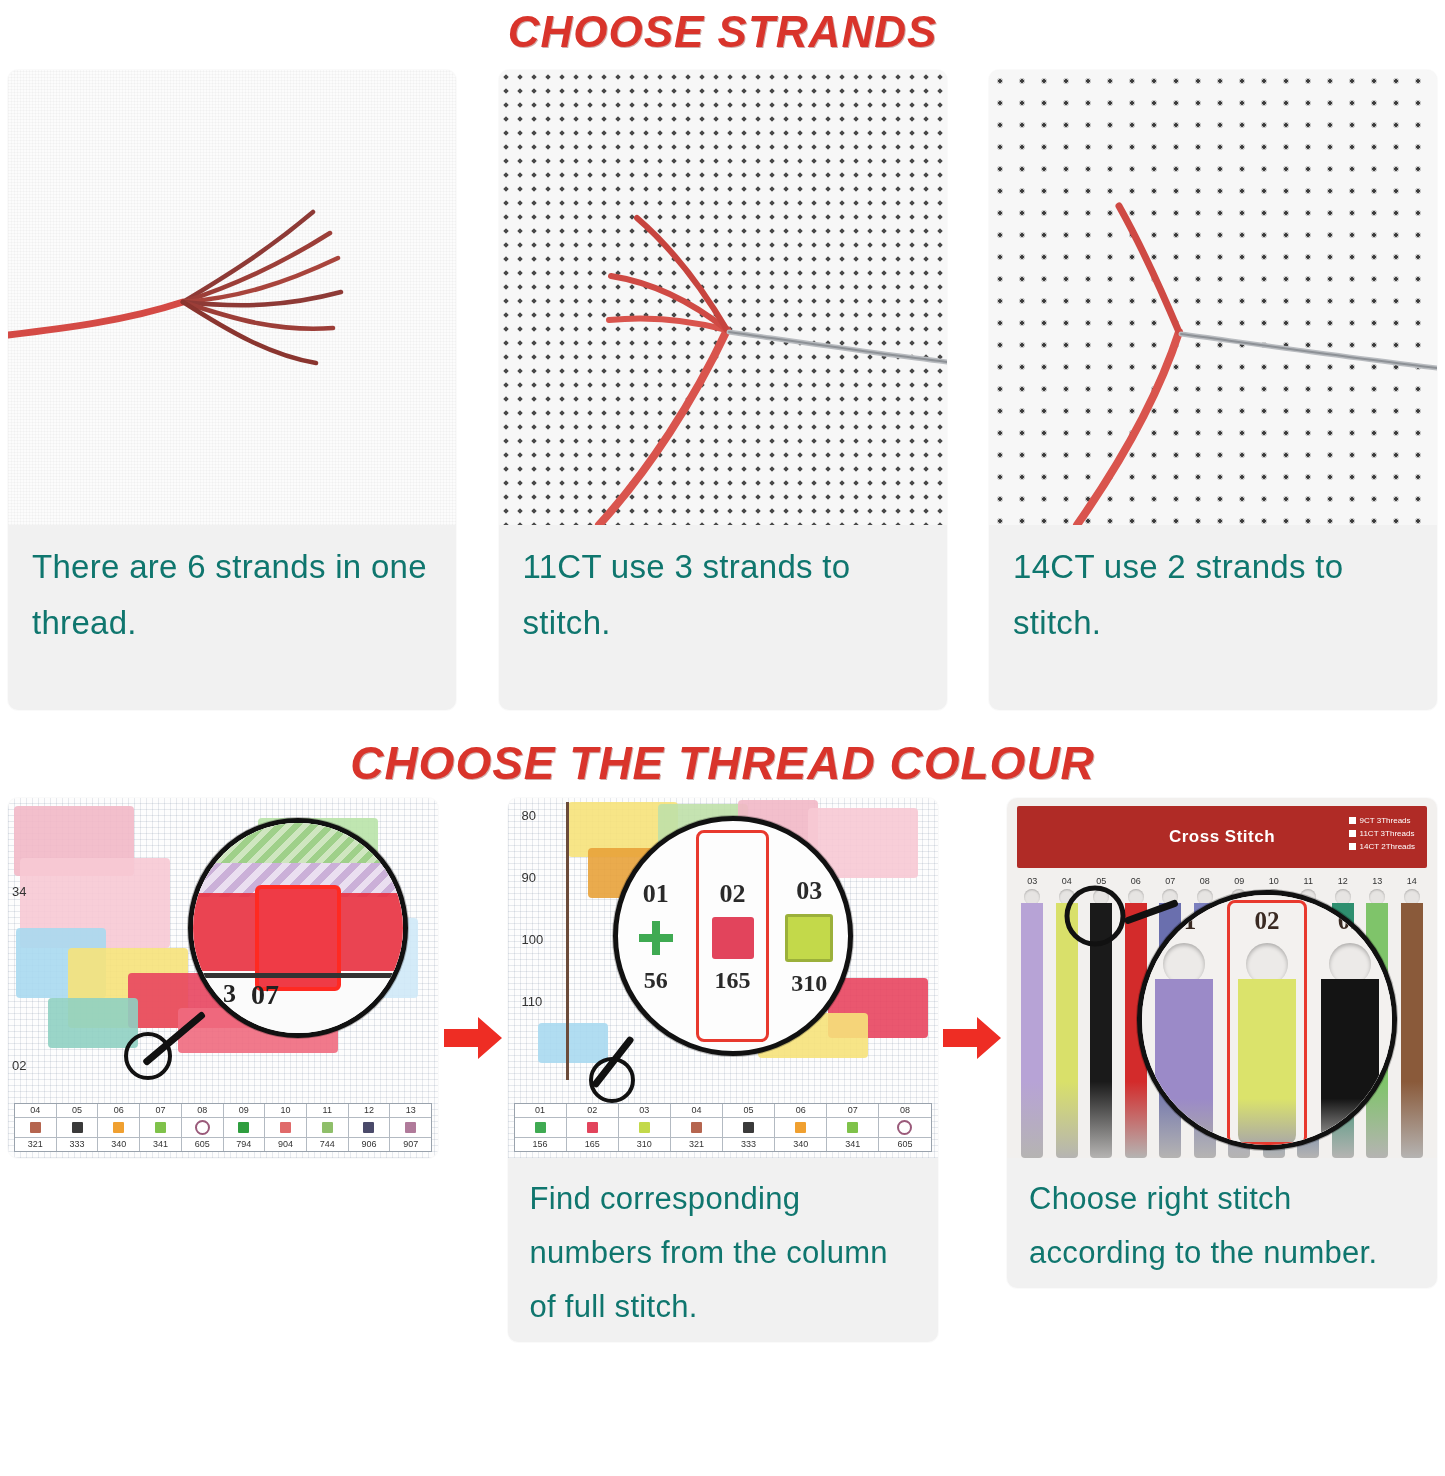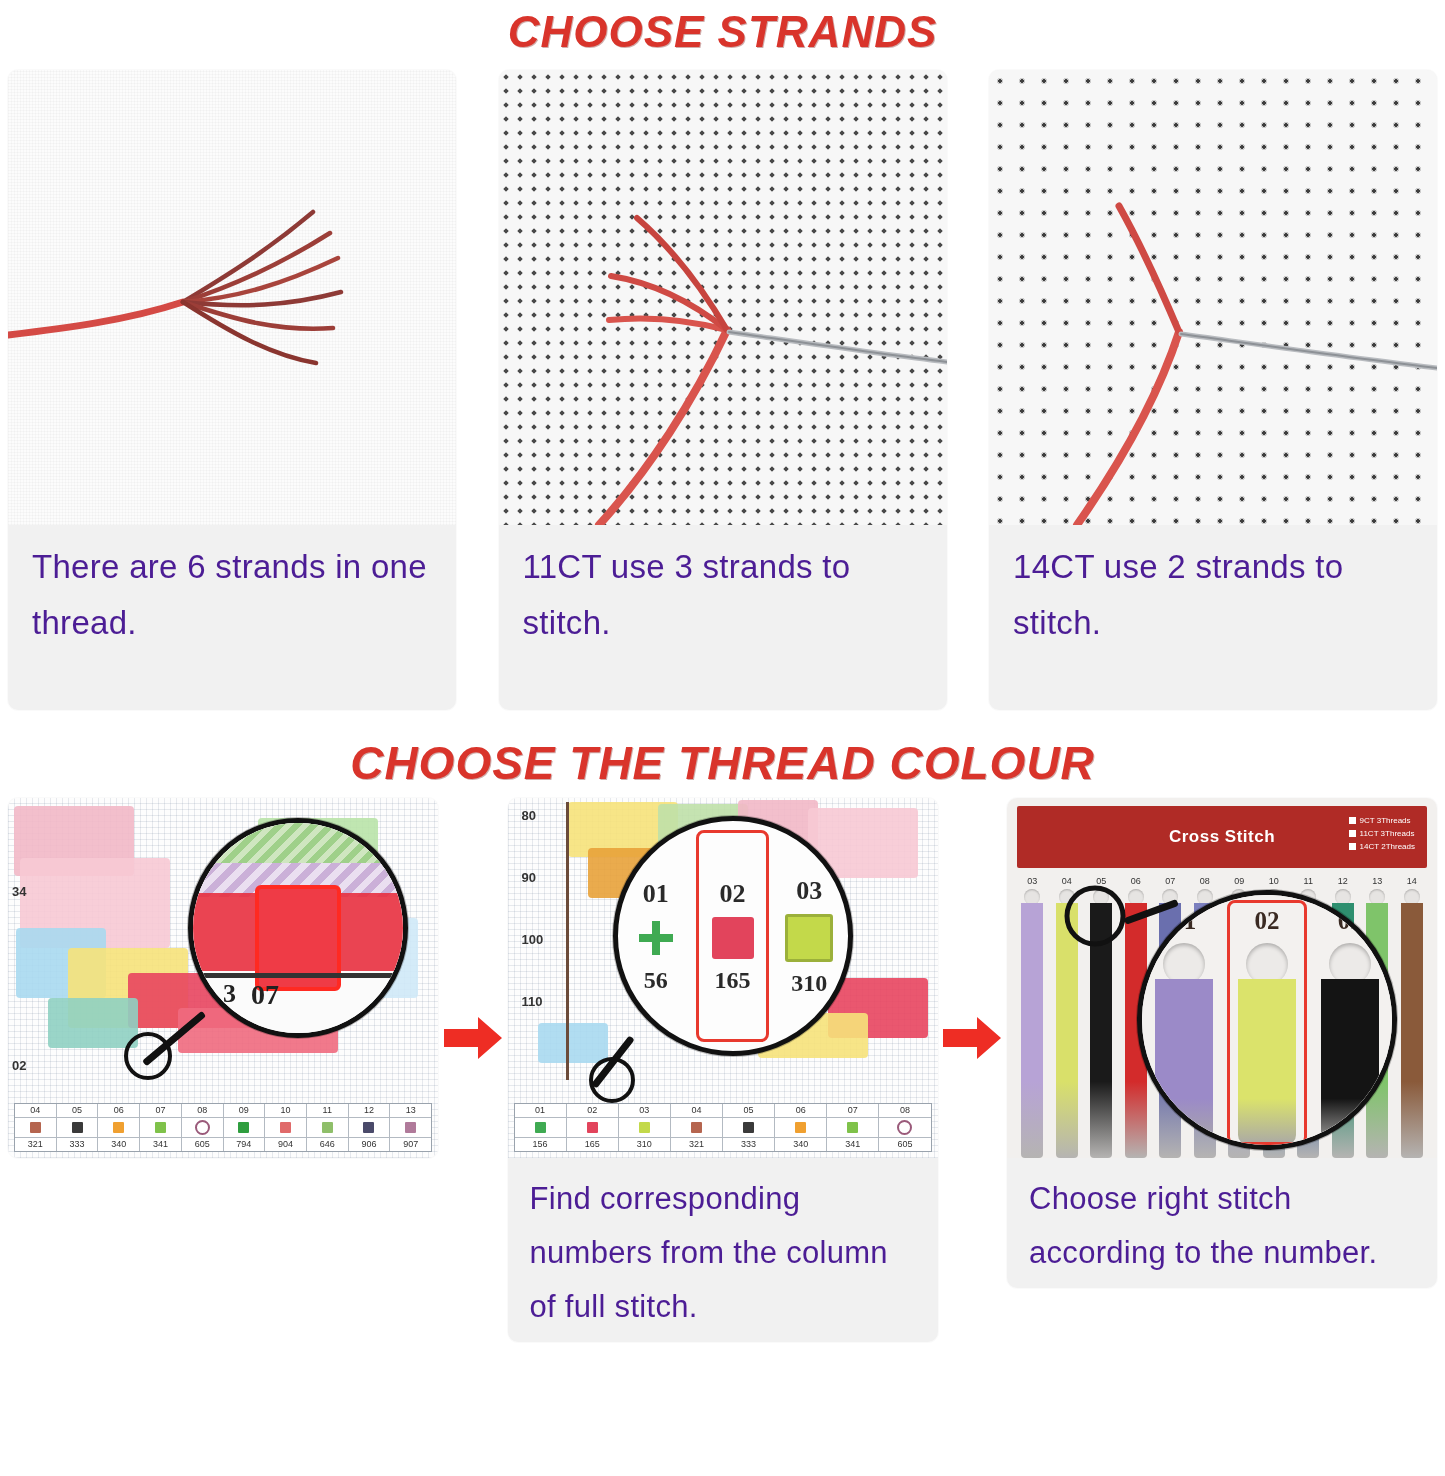--- a/index.html
+++ b/index.html
@@ -35,21 +35,21 @@
     position:relative;
     box-shadow:0 0 0 1px rgba(0,0,0,.02);
   }
   #row-strands .card{ width:448px; height:640px; }
   #row-colour .card{ width:430px; }
 
   .photo{ position:relative; overflow:hidden; }
   #row-strands .photo{ height:455px; }
 
   .caption{
-    color:#4c1d95;
+    color:#0f766e;
     font-size:33px;
     line-height:56px;
     padding:14px 24px 10px 24px;
     letter-spacing:.3px;
   }
   #row-colour .caption{ font-size:31px; line-height:54px; padding:14px 20px 8px 22px; }
 
   
   .plain-cloth{
     width:100%;height:100%;
@@ -107,21 +107,21 @@
     min-height:11px;
     line-height:11px;
     font-family:"Liberation Sans", sans-serif;
   }
   .legend-cell:last-child{ border-right:none; }
   .legend-row.sym .legend-cell{ height:17px; line-height:17px; }
   .legend-row:last-child .legend-cell{ border-bottom:none; }
   .sym-box{ display:inline-block;width:11px;height:11px;vertical-align:middle;border-radius:1px; }
 
   .row-labels{ position:absolute; left:4px; top:10px; bottom:70px; width:40px; }
-  .row-label{ position:absolute; left:0; font-size:13px; color:#333; font-weight:bold; }
+  .row-label{ position:absolute; left:0; font-size:13px; color:#333; font-weight:normal; }
 
   
   .magnifier{
     position:absolute;
     border:5px solid #111;
     border-radius:50%;
     overflow:hidden;
     background:#fdfdfd;
     box-shadow:0 0 0 1px rgba(0,0,0,.25);
   }
@@ -294,21 +294,21 @@
               <div class="legend-cell"><span class="sym-box" style="background: rgb(176, 122, 154);"></span></div>
             </div>
           <div class="legend-row codes">
               <div class="legend-cell">321</div>
               <div class="legend-cell">333</div>
               <div class="legend-cell">340</div>
               <div class="legend-cell">341</div>
               <div class="legend-cell">605</div>
               <div class="legend-cell">794</div>
               <div class="legend-cell">904</div>
-              <div class="legend-cell">646</div>
+              <div class="legend-cell">744</div>
               <div class="legend-cell">906</div>
               <div class="legend-cell">907</div>
             </div>
         </div>
       </div>
     </div>
   </div>
 
   <svg class="arrow" viewBox="0 0 62 46">
     <path d="M2 14 H36 V2 L60 23 L36 44 V32 H2 Z" fill="#ee2d24"></path>

